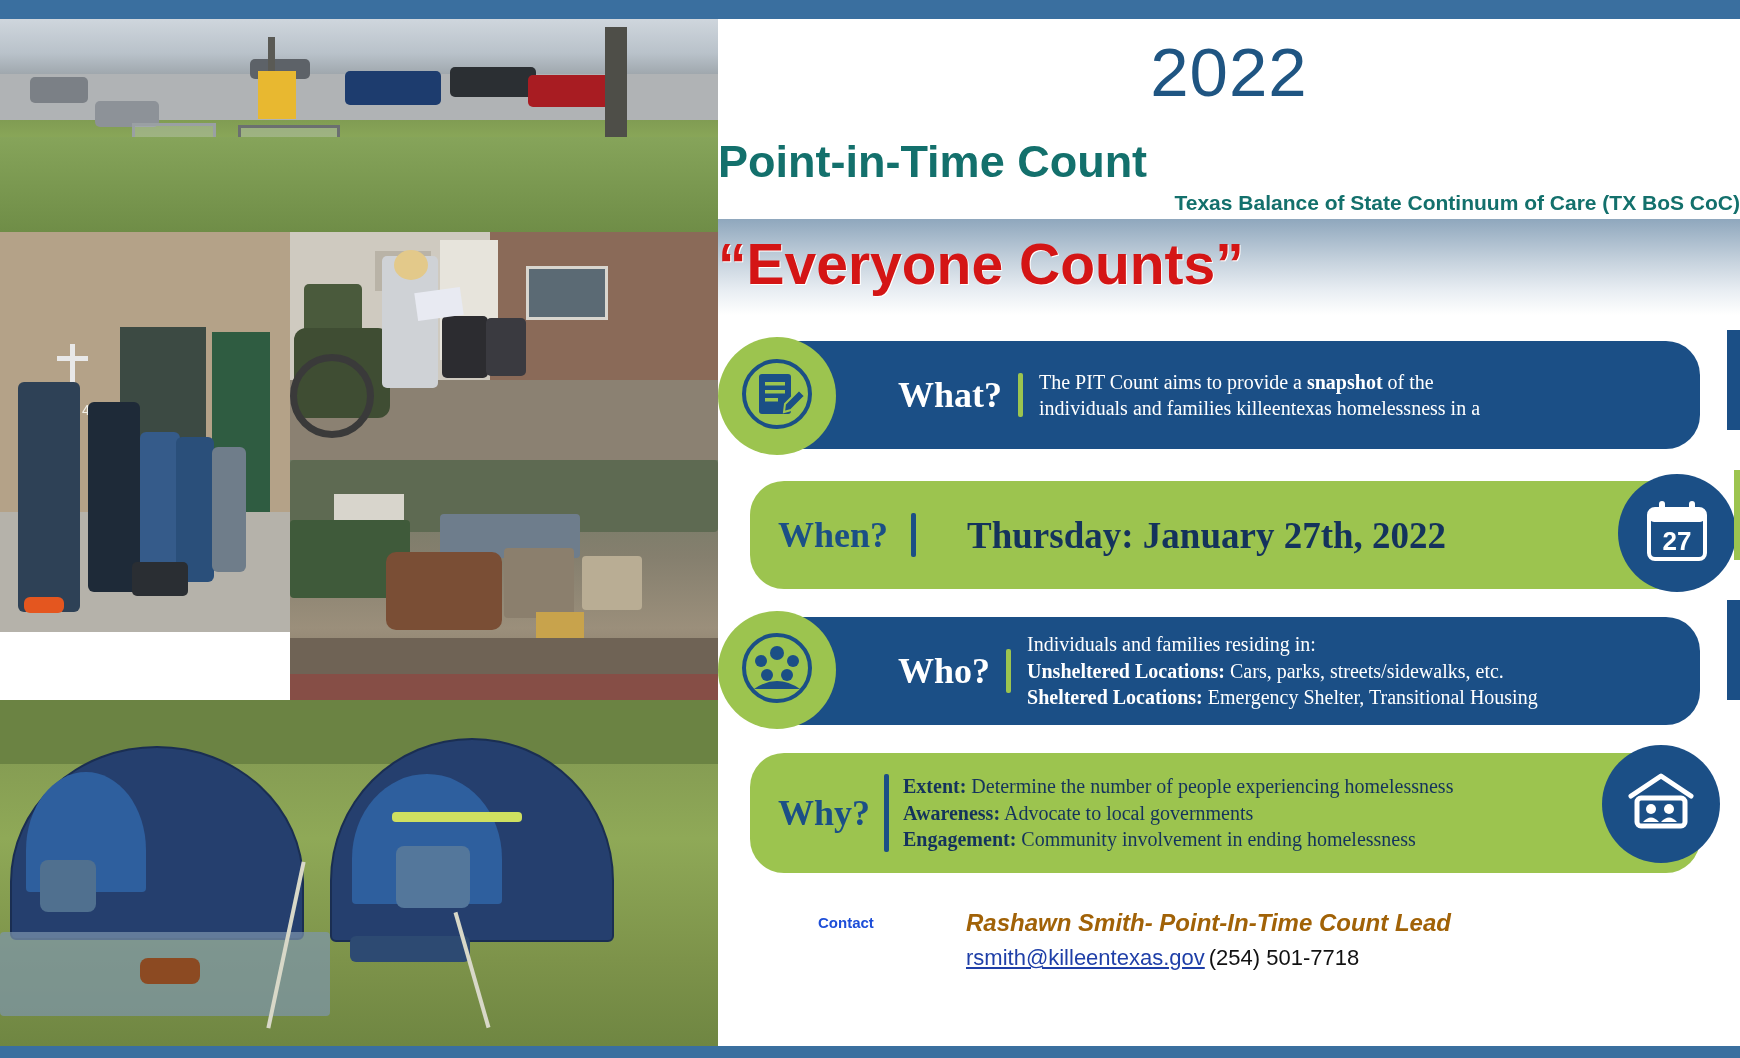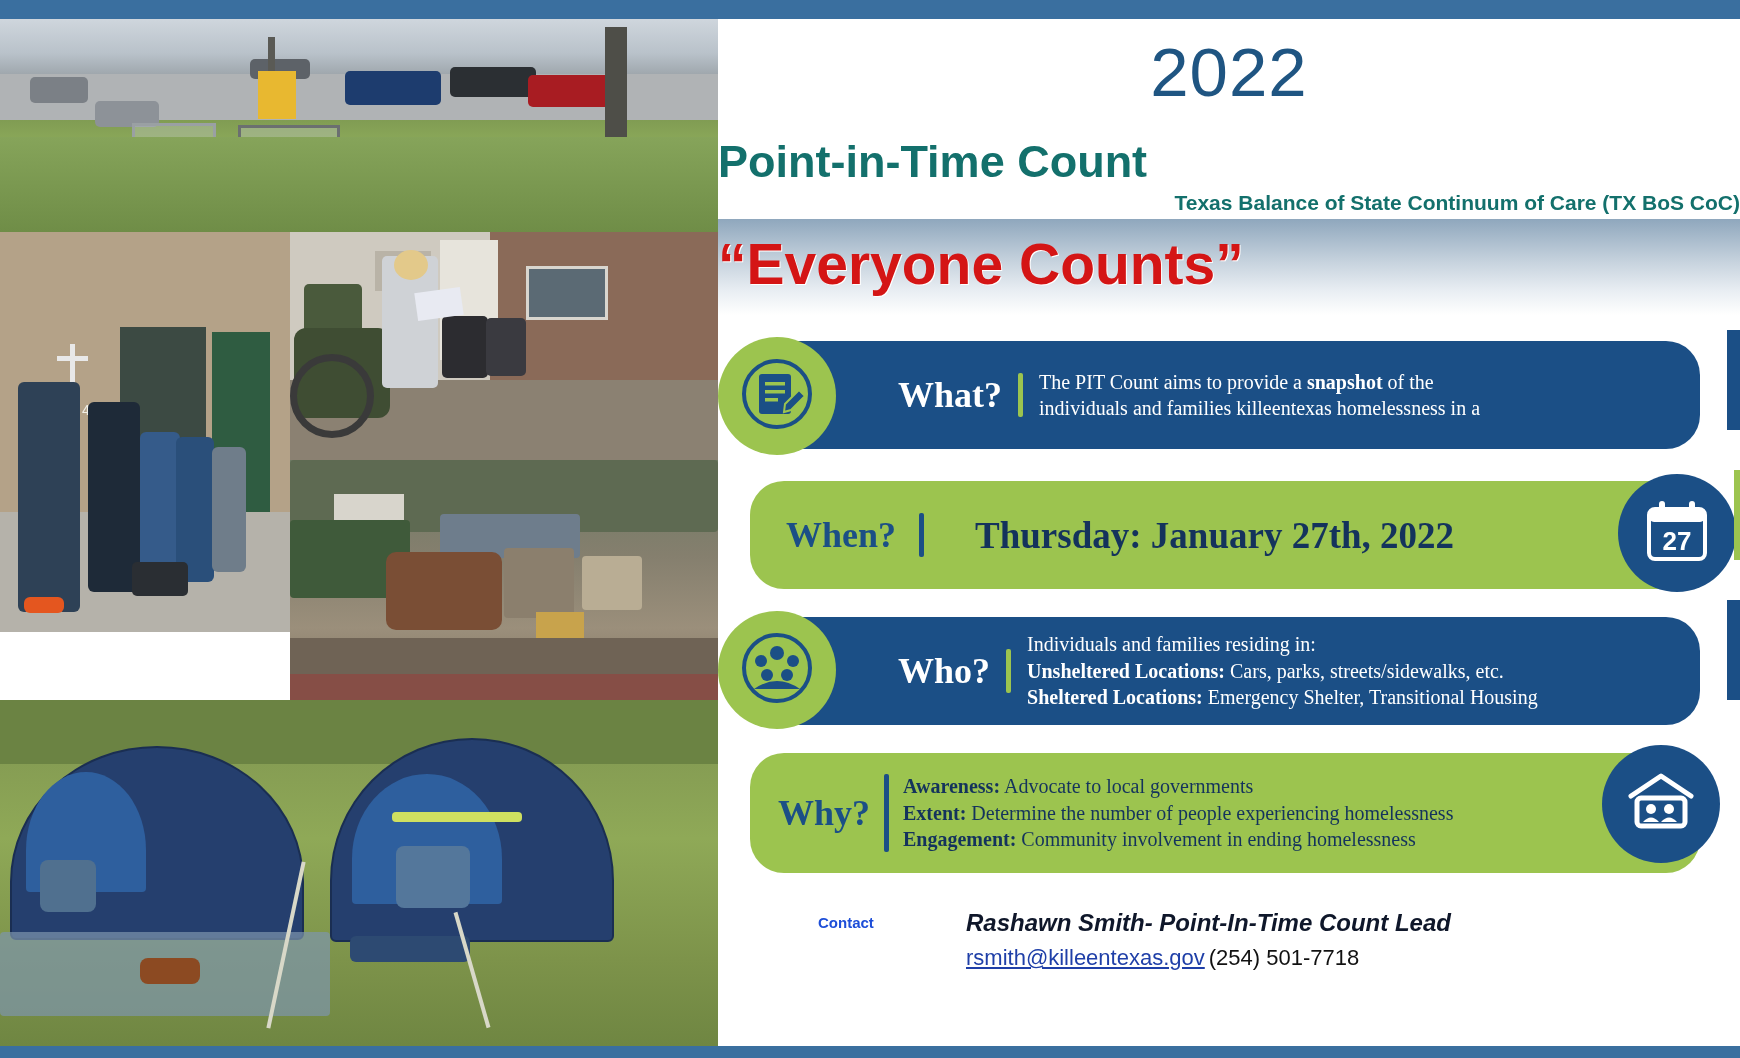--- a/index.html
+++ b/index.html
@@ -185,21 +185,21 @@
   .body-text b { font-weight: bold; }
 
   
   #card-what { left: 32px; top: 322px; width: 950px; height: 108px; }
   #badge-what { left: 0px; top: 318px; }
   #what-inner { margin-left: 148px; display: flex; align-items: center; gap: 16px; }
 
   
   #card-when { left: 32px; top: 462px; width: 950px; height: 108px; }
   #badge-when { left: 900px; top: 455px; }
-  #when-inner { margin-left: 36px; display: flex; align-items: center; gap: 23px; }
+  #when-inner { margin-left: 28px; display: flex; align-items: center; gap: 23px; }
   .when-date {
     font-family: "Liberation Serif", serif;
     font-weight: bold;
     font-size: 37px;
     color: #14335c;
     margin-left: 28px;
   }
 
   
   #card-who { left: 32px; top: 598px; width: 950px; height: 108px; }
@@ -216,21 +216,21 @@
     position: absolute;
     left: 100px; top: 895px;
     color: #1d4ed8;
     font-size: 15px;
     font-weight: bold;
     font-family: "Liberation Sans", sans-serif;
   }
   .contact-line1 {
     position: absolute;
     left: 248px; top: 890px;
-    color: #0f172a;
+    color: #a16207;
     font-size: 24px;
     font-weight: bold;
     font-style: italic;
     font-family: "Liberation Sans", sans-serif;
   }
   .contact-line2 {
     position: absolute;
     left: 248px; top: 925px;
     font-size: 24px;
     font-family: "Liberation Serif", serif;
@@ -415,22 +415,22 @@
           <path d="M14 58 q23 -16 46 0 z" fill="#1b4f86"></path>
         </svg>
       </span>
     </div>
 
     <div class="card green" id="card-why">
       <div id="why-inner">
         <div class="qlabel ongreen">Why?</div>
         <div class="vbar ongreen" style="height:78px;"></div>
         <div class="body-text ongreen">
+          <div><b>Extent:</b><span> Determine the number of people experiencing homelessness</span></div>
           <div><b>Awareness:</b><span> Advocate to local governments</span></div>
-          <div><b>Extent:</b><span> Determine the number of people experiencing homelessness</span></div>
           <div><b>Engagement:</b><span> Community involvement in ending homelessness</span></div>
         </div>
       </div>
     </div>
     <div class="badge blue" id="badge-why">
       <span>
         <svg width="76" height="76" viewBox="0 0 76 76">
           <path d="M8 32 L38 12 L68 32" fill="none" stroke="#ffffff" stroke-width="5" stroke-linecap="round" stroke-linejoin="round"></path>
           <rect x="14" y="34" width="48" height="28" rx="4" fill="none" stroke="#ffffff" stroke-width="5"></rect>
           <circle cx="28" cy="45" r="5" fill="#ffffff"></circle>

